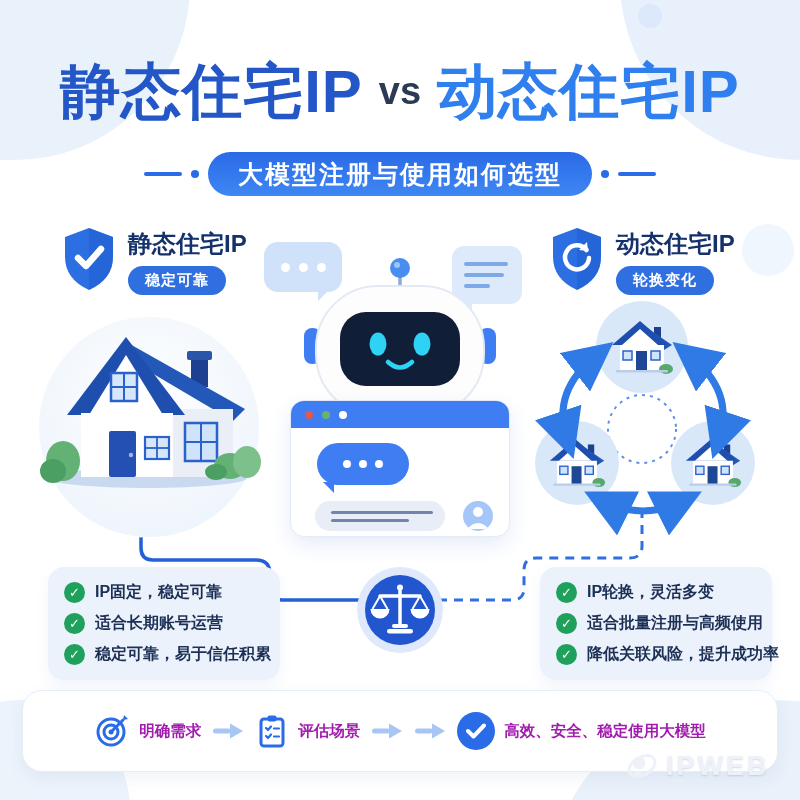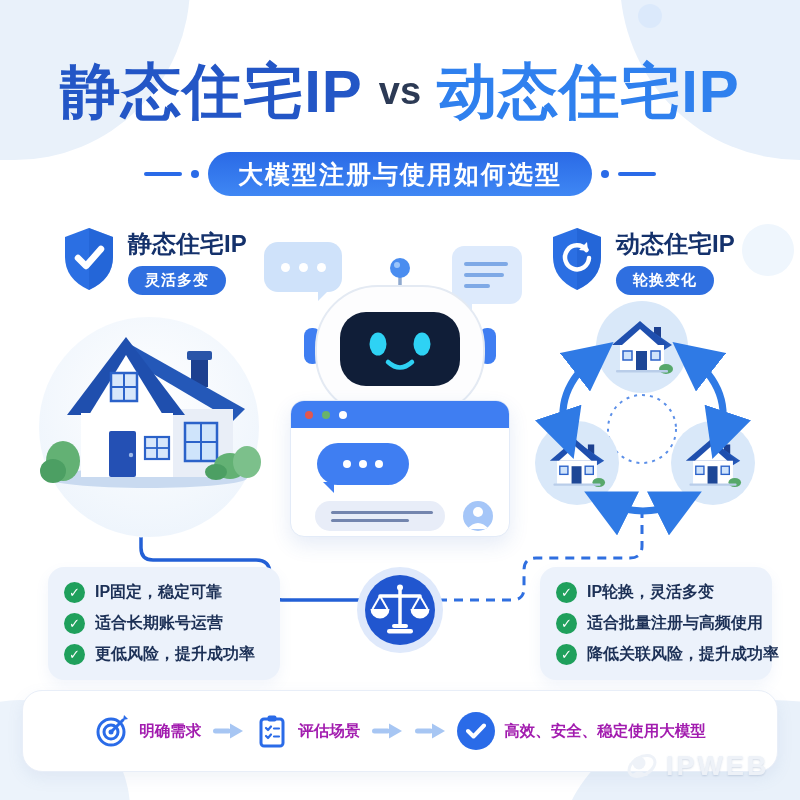--- a/index.html
+++ b/index.html
@@ -132,21 +132,21 @@
 </div>
 
 <div class="badge badge-left">
   <svg width="54" height="66" viewBox="0 0 54 66">
     <path d="M27,2 L51,11 V31 Q51,53 27,64 Q3,53 3,31 V11 Z" fill="#2b6fe3"></path>
     <path d="M27,2 L51,11 V31 Q51,53 27,64 Z" fill="#1f5ed0" opacity=".55"></path>
     <path d="M16,32 L24,40 L39,23" fill="none" stroke="#ffffff" stroke-width="6.5" stroke-linecap="round" stroke-linejoin="round"></path>
   </svg>
   <div class="badge-col">
     <div class="badge-title">静态住宅IP</div>
-    <div class="badge-pill">灵活多变</div>
+    <div class="badge-pill">稳定可靠</div>
   </div>
 </div>
 
 <div class="badge badge-right">
   <svg width="54" height="66" viewBox="0 0 54 66">
     <path d="M27,2 L51,11 V31 Q51,53 27,64 Q3,53 3,31 V11 Z" fill="#2b6fe3"></path>
     <path d="M27,2 L51,11 V31 Q51,53 27,64 Z" fill="#1f5ed0" opacity=".55"></path>
     <path d="M36.5,24 A12,12 0 1 0 39,32" fill="none" stroke="#ffffff" stroke-width="4.5" stroke-linecap="round"></path>
     <path d="M37,16 L38,25 L29,24 Z" fill="#ffffff"></path>
     <path d="M17.5,42 A12,12 0 0 0 39,32" fill="none" stroke="#ffffff" stroke-width="0"></path>
@@ -272,21 +272,21 @@
   <div class="feat">
     <span class="feat-check">✓</span>
     <span class="feat-text">IP固定，稳定可靠</span>
   </div>
   <div class="feat">
     <span class="feat-check">✓</span>
     <span class="feat-text">适合长期账号运营</span>
   </div>
   <div class="feat">
     <span class="feat-check">✓</span>
-    <span class="feat-text">更低风险，提升成功率</span>
+    <span class="feat-text">稳定可靠，易于信任积累</span>
   </div>
 </div>
 
 <div class="card card-right">
   <div class="feat">
     <span class="feat-check">✓</span>
     <span class="feat-text">IP轮换，灵活多变</span>
   </div>
   <div class="feat">
     <span class="feat-check">✓</span>

